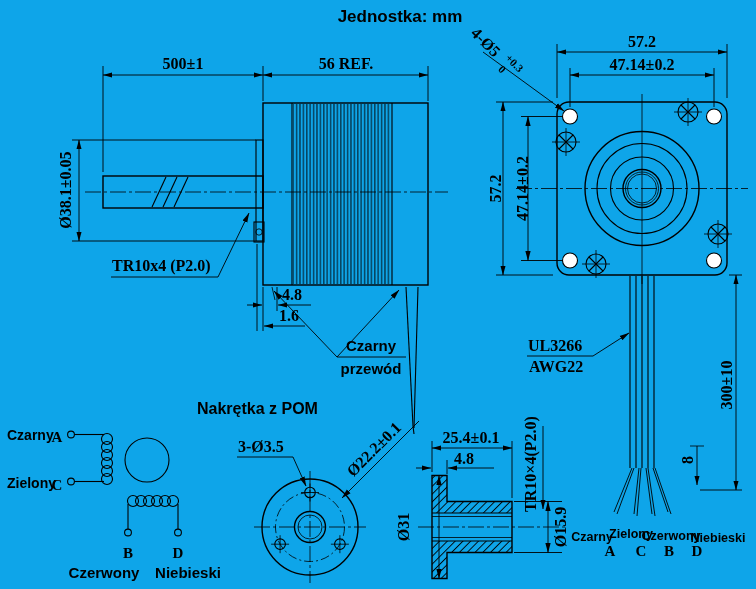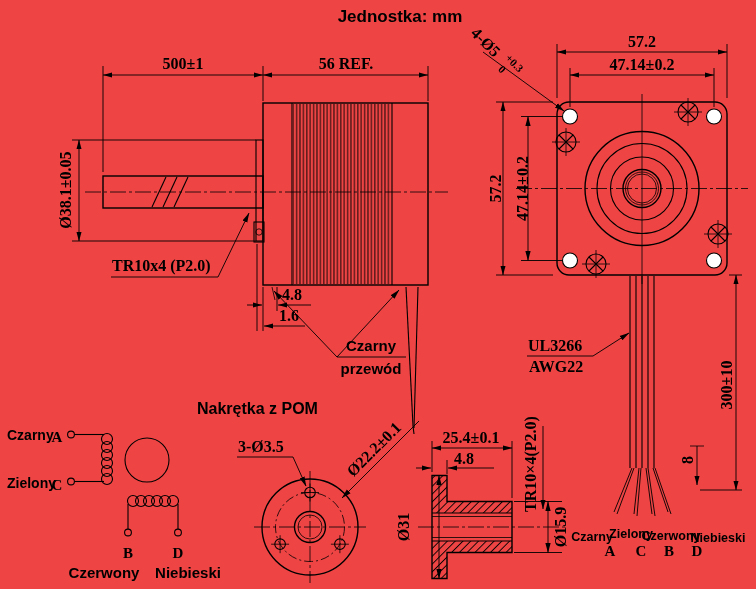--- a/index.html
+++ b/index.html
@@ -1,16 +1,16 @@
 <!DOCTYPE html>
 <html><head>
 <meta charset="utf-8">
 <style>
   html,body{margin:0;padding:0;background:#ffffff;}
-  .stage{width:756px;height:589px;position:relative;background:#ef4444;}
+  .stage{width:756px;height:589px;position:relative;background:#0ea5e9;}
   svg{display:block;}
   text{fill:#000;}
   .dim{font-family:"Liberation Serif",serif;font-weight:bold;font-size:16px;}
   .dim-s{font-family:"Liberation Serif",serif;font-weight:bold;font-size:11px;}
   .lbl{font-family:"Liberation Sans",sans-serif;font-weight:bold;font-size:15px;}
   .lbl-lg{font-family:"Liberation Sans",sans-serif;font-weight:bold;font-size:17px;}
   .lbl-md{font-family:"Liberation Sans",sans-serif;font-weight:bold;font-size:14px;}
   .lbl-sm{font-family:"Liberation Sans",sans-serif;font-weight:bold;font-size:12.5px;}
   .ltr{font-family:"Liberation Serif",serif;font-weight:bold;font-size:15px;}
   .ln{stroke:#000;stroke-width:1.4;fill:none;}

